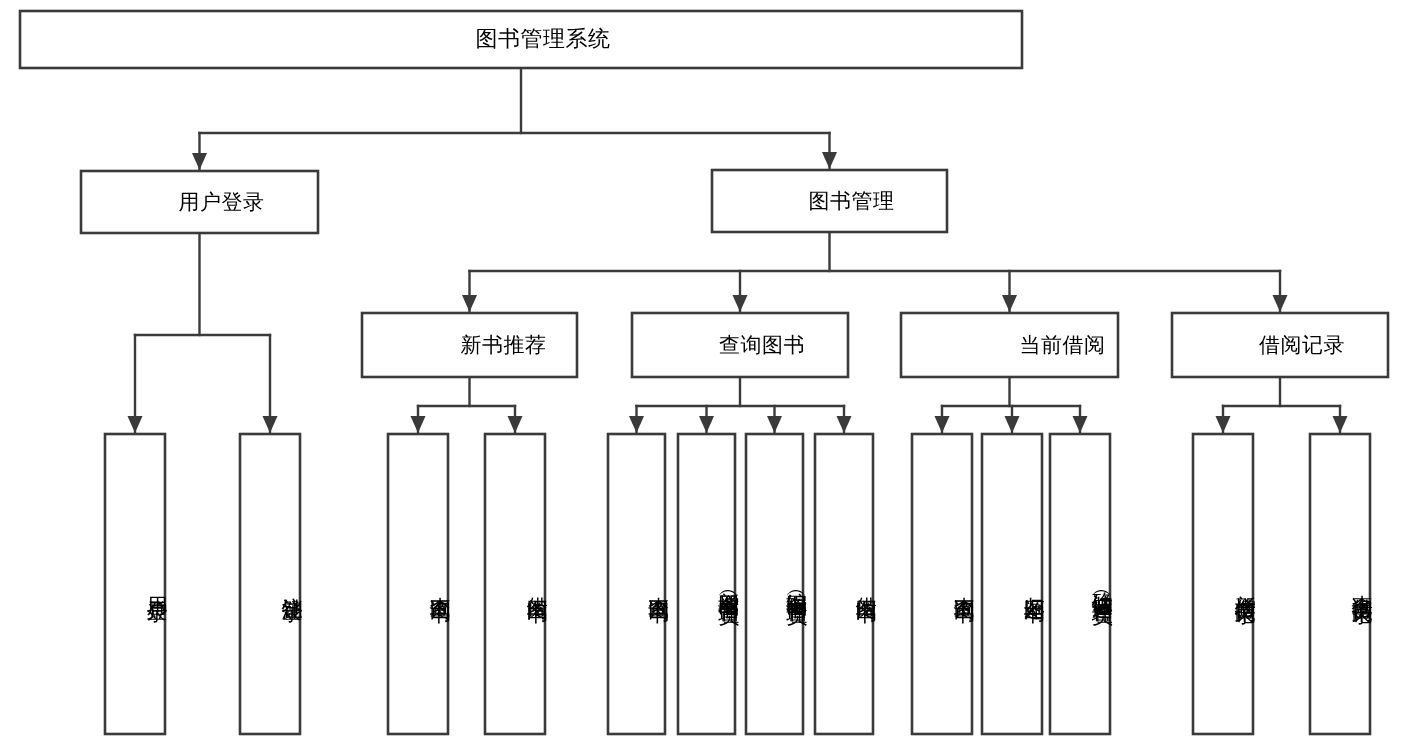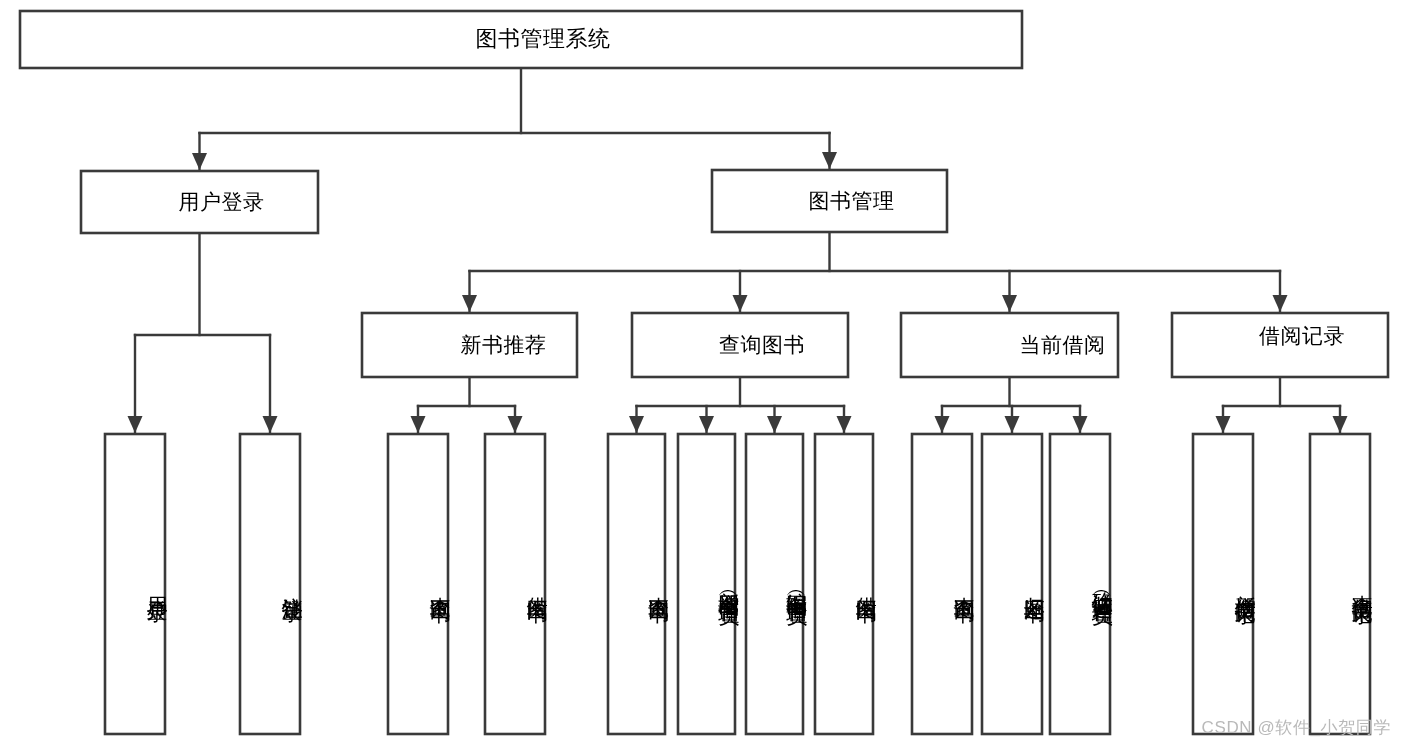--- a/index.html
+++ b/index.html
@@ -162,29 +162,28 @@
         <rect x="1310" y="434" width="60" height="300" class="node-box"></rect>
       </g>
   </svg>
   <div id="label-layer">
       <div class="node-label horizontal title" style="left: 20px; top: 11px; width: 1002px; height: 57px;">图书管理系统</div>
       <div class="node-label horizontal" style="left: 81px; top: 171px; width: 237px; height: 62px;">用户登录</div>
       <div class="node-label horizontal" style="left: 712px; top: 170px; width: 235px; height: 62px;">图书管理</div>
       <div class="node-label horizontal" style="left: 362px; top: 313px; width: 239px; height: 64px;">新书推荐</div>
       <div class="node-label horizontal" style="left: 632px; top: 313px; width: 216px; height: 64px;">查询图书</div>
       <div class="node-label horizontal" style="left: 901px; top: 313px; width: 217px; height: 64px; margin-left: 31px;">当前借阅</div>
-      <div class="node-label horizontal" style="left: 1172px; top: 304px; width: 216px; height: 64px;">借阅记录</div>
+      <div class="node-label horizontal" style="left: 1172px; top: 313px; width: 216px; height: 64px;">借阅记录</div>
       <div class="node-label vertical" style="left: 105px; top: 434px; width: 60px; height: 300px;">用户登录</div>
       <div class="node-label vertical" style="left: 240px; top: 434px; width: 60px; height: 300px;">注销登录</div>
       <div class="node-label vertical" style="left: 388px; top: 434px; width: 60px; height: 300px;">查询图书</div>
       <div class="node-label vertical" style="left: 485px; top: 434px; width: 60px; height: 300px;">借阅图书</div>
       <div class="node-label vertical" style="left: 608px; top: 434px; width: 57px; height: 300px;">查询图书</div>
       <div class="node-label vertical" style="left: 678px; top: 434px; width: 57px; height: 300px;">新增图书（管理员）</div>
       <div class="node-label vertical" style="left: 746px; top: 434px; width: 57px; height: 300px;">编辑图书（管理员）</div>
       <div class="node-label vertical" style="left: 815px; top: 434px; width: 58px; height: 300px;">借阅图书</div>
       <div class="node-label vertical" style="left: 912px; top: 434px; width: 60px; height: 300px;">查询图书</div>
       <div class="node-label vertical" style="left: 982px; top: 434px; width: 60px; height: 300px;">归还图书</div>
       <div class="node-label vertical" style="left: 1050px; top: 434px; width: 60px; height: 300px;">确认归还（管理员）</div>
       <div class="node-label vertical" style="left: 1193px; top: 434px; width: 60px; height: 300px;">新增借阅记录</div>
       <div class="node-label vertical" style="left: 1310px; top: 434px; width: 60px; height: 300px;">查询借阅记录</div>
     </div>
-  <div id="watermark">CSDN @软件_小贺同学</div>
 </div>
 
 </body></html>

